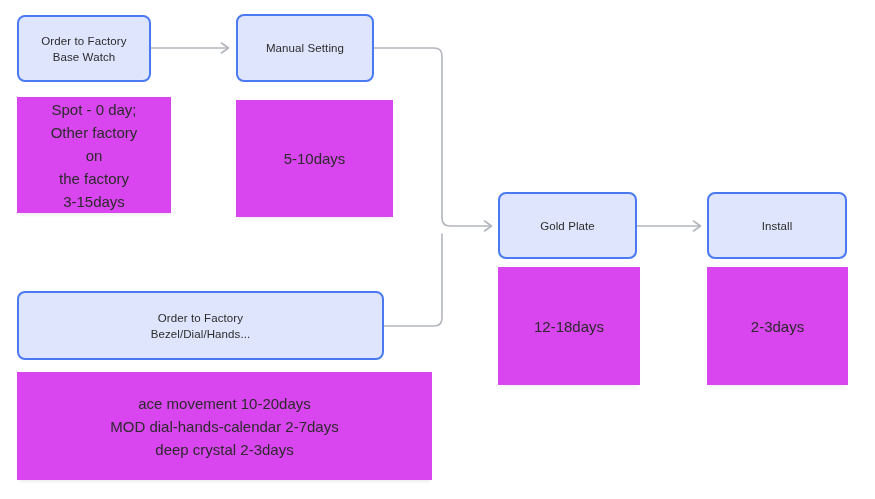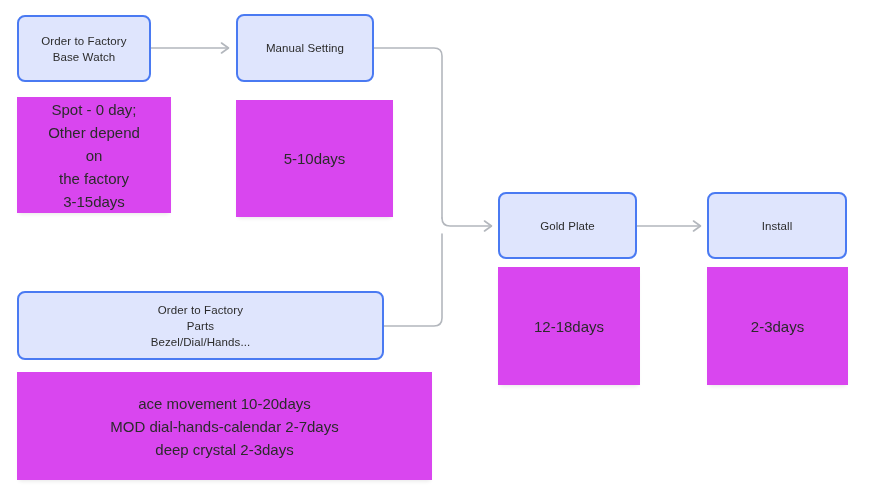--- a/index.html
+++ b/index.html
@@ -123,41 +123,40 @@
 
   <div class="node" style="left:236px; top:14px; width:138px; height:68px;">
     <div class="lines">
       <div>Manual Setting</div>
     </div>
   </div>
 
   <div class="node" style="left:17px; top:291px; width:367px; height:69px;">
     <div class="lines">
       <div>Order to Factory</div>
-      <div>Parts</div>
       <div>Bezel/Dial/Hands...</div>
     </div>
   </div>
 
   <div class="node" style="left:498px; top:192px; width:139px; height:67px;">
     <div class="lines">
       <div>Gold Plate</div>
     </div>
   </div>
 
   <div class="node" style="left:707px; top:192px; width:140px; height:67px;justify-content:flex-end;">
     <div class="lines">
       <div>Install</div>
     </div>
   </div>
 
   <div class="note" style="left:17px; top:97px; width:154px; height:116px;">
     <div class="lines">
       <div>Spot - 0 day;</div>
-      <div>Other depend on</div>
+      <div>Other factory on</div>
       <div>the factory</div>
       <div>3-15days</div>
     </div>
   </div>
 
   <div class="note" style="left:236px; top:100px; width:157px; height:117px;">
     <div class="lines">
       <div>5-10days</div>
     </div>
   </div>

